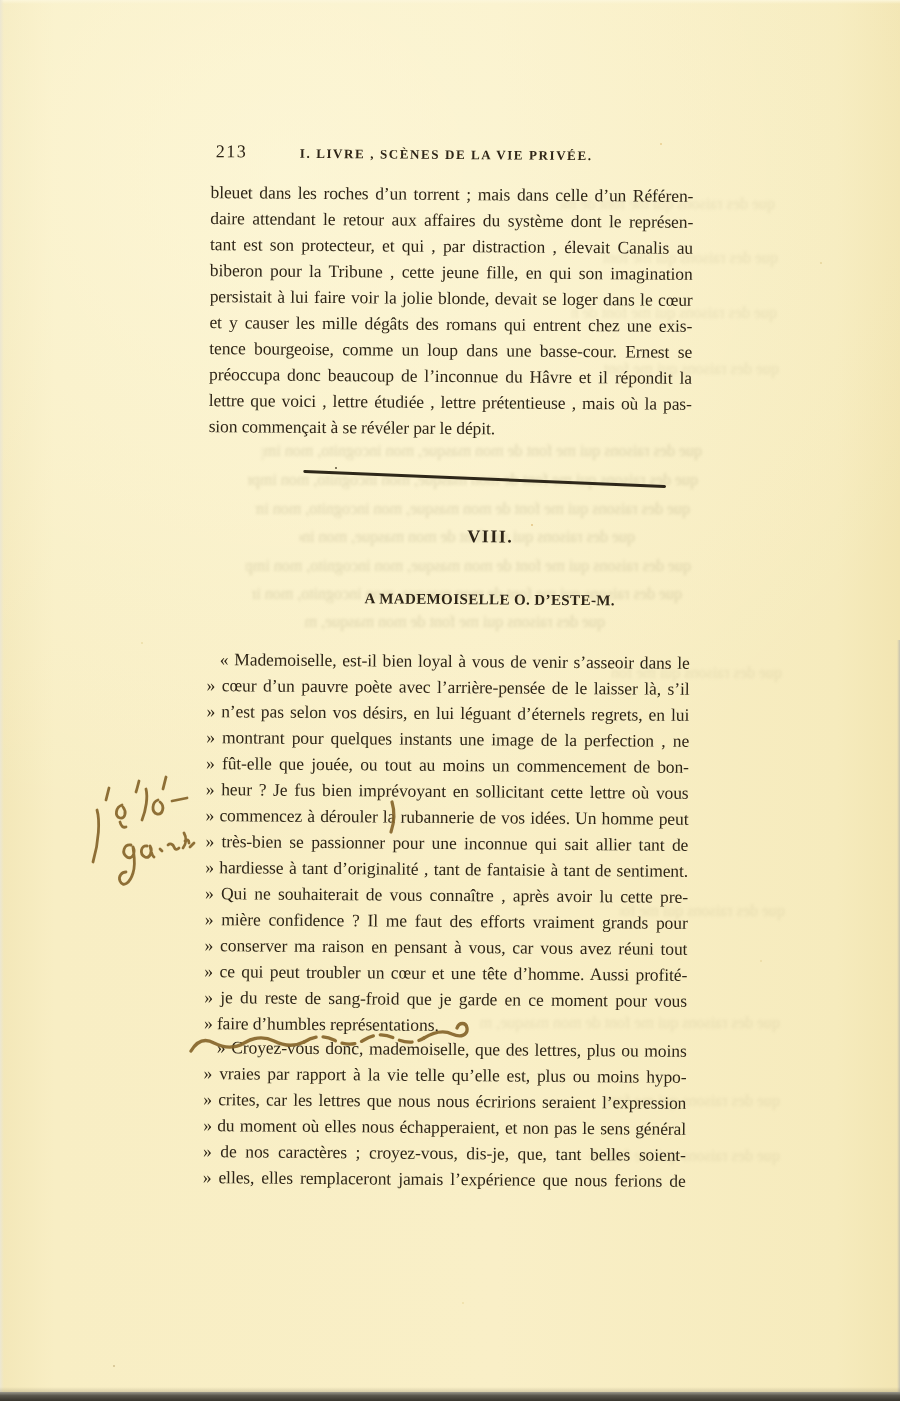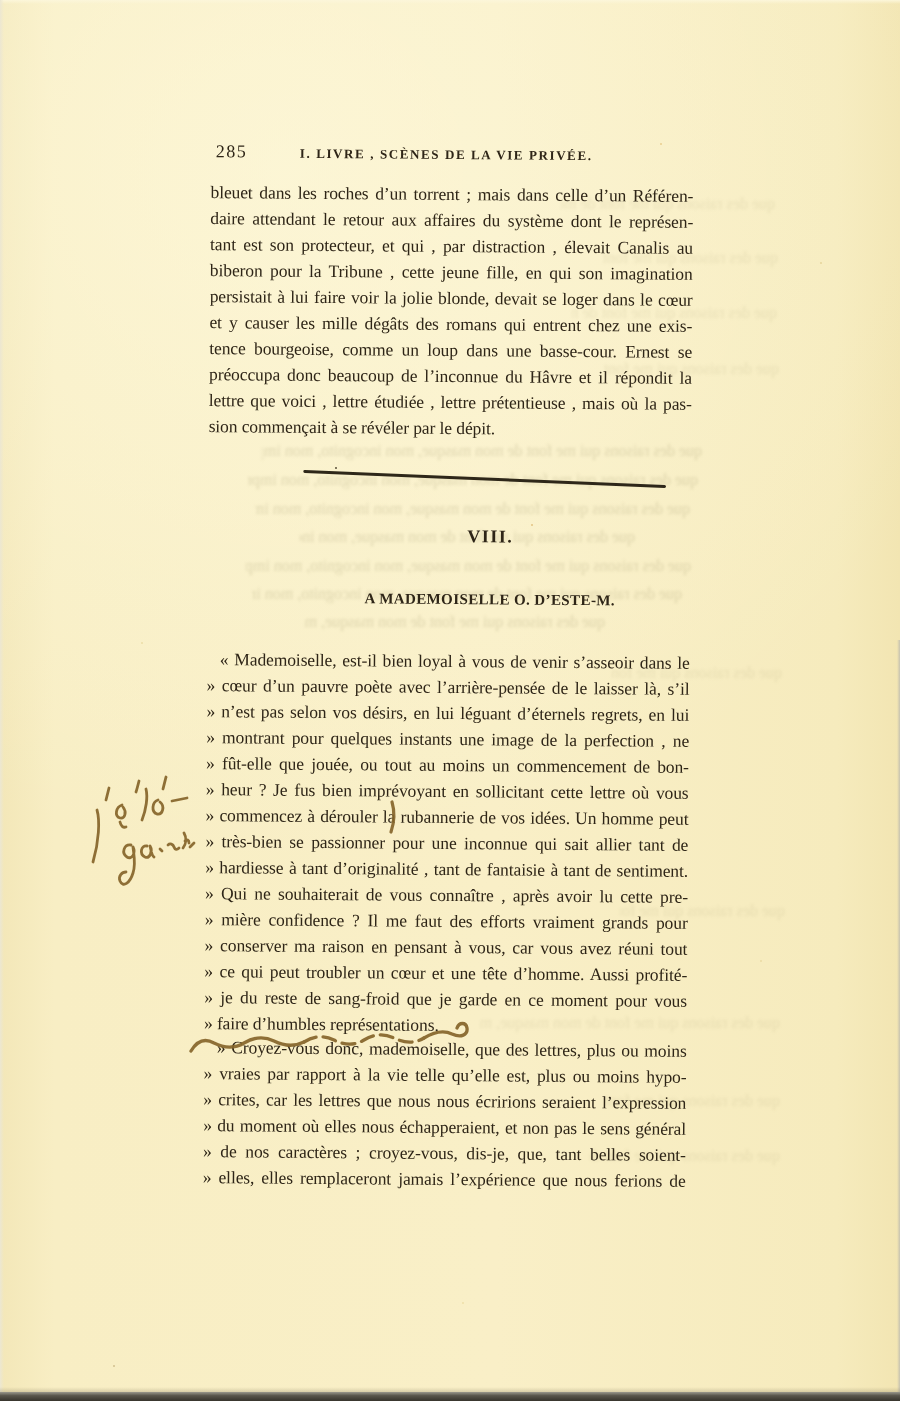--- a/index.html
+++ b/index.html
@@ -96,21 +96,21 @@
   <div class="ghost" style="left:305px;top:611px;width:300px">que des raisons qui me font de mon masque, mon incognito, mon imprenable forteresse. J’ai lu vos derniers vers dans la Revue, et avec quelles délices, après m’être initiée aux austères</div>
   <div class="ghost dim" style="left:612px;top:662px;width:170px">que des raisons qui me font de mon masque, mon incognito, mon imprenable forteresse. J’ai lu vos derniers vers dans la Revue, et avec quelles délices, après m’être initiée aux austères</div>
   <div class="ghost dim" style="left:620px;top:900px;width:165px">que des raisons qui me font de mon masque, mon incognito, mon imprenable forteresse. J’ai lu vos derniers vers dans la Revue, et avec quelles délices, après m’être initiée aux austères</div>
   <div class="ghost dim" style="left:480px;top:1012px;width:300px">que des raisons qui me font de mon masque, mon incognito, mon imprenable forteresse. J’ai lu vos derniers vers dans la Revue, et avec quelles délices, après m’être initiée aux austères</div>
   <div class="ghost dim" style="left:600px;top:1090px;width:180px">que des raisons qui me font de mon masque, mon incognito, mon imprenable forteresse. J’ai lu vos derniers vers dans la Revue, et avec quelles délices, après m’être initiée aux austères</div>
   <div class="ghost dim" style="left:590px;top:1145px;width:190px">que des raisons qui me font de mon masque, mon incognito, mon imprenable forteresse. J’ai lu vos derniers vers dans la Revue, et avec quelles délices, après m’être initiée aux austères</div>
 
   <div class="speckles"></div>
 
   <div class="content">
-    <div class="pagenum">285</div>
+    <div class="pagenum">213</div>
     <div class="runtitle">I. LIVRE , SCÈNES DE LA VIE PRIVÉE.</div>
 
     <div class="para p1">
         <div class="tline"><span style="word-spacing: 2.4px;">bleuet dans les roches d’un torrent ; mais dans celle d’un Référen-</span></div>
         <div class="tline"><span style="word-spacing: 3.22px;">daire attendant le retour aux affaires du système dont le représen-</span></div>
         <div class="tline"><span style="word-spacing: 3.1px;">tant est son protecteur, et qui , par distraction , élevait Canalis au</span></div>
         <div class="tline"><span style="word-spacing: 3.1px;">biberon pour la Tribune , cette jeune fille, en qui son imagination</span></div>
         <div class="tline"><span style="word-spacing: 1.15px;">persistait à lui faire voir la jolie blonde, devait se loger dans le cœur</span></div>
         <div class="tline"><span style="word-spacing: 2.8px;">et y causer les mille dégâts des romans qui entrent chez une exis-</span></div>
         <div class="tline"><span style="word-spacing: 4.1px;">tence bourgeoise, comme un loup dans une basse-cour. Ernest se</span></div>

